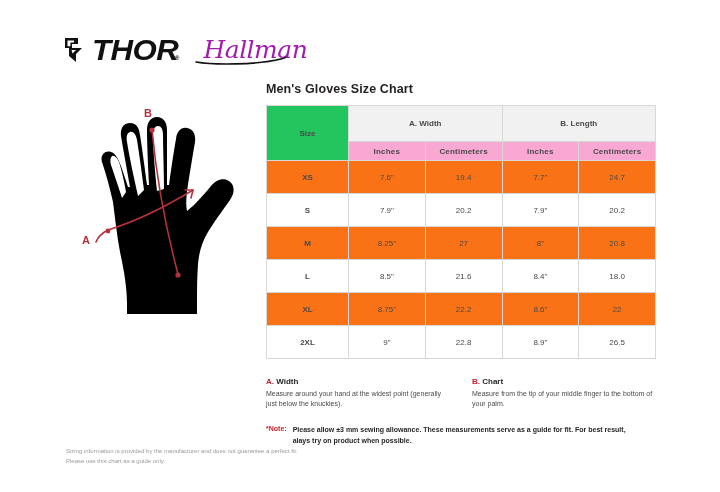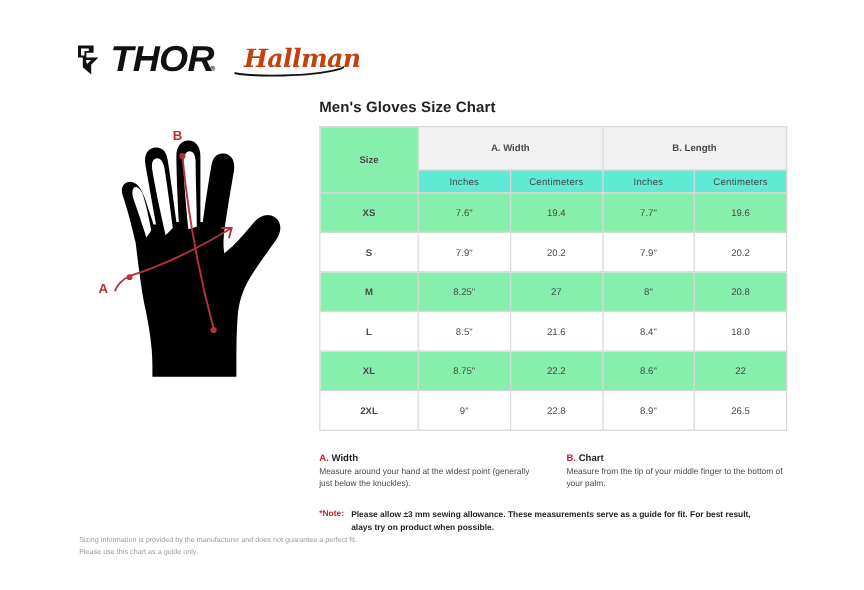--- a/index.html
+++ b/index.html
@@ -58,23 +58,23 @@
     font-size: 6px;
     font-weight: bold;
     color: #111111;
     align-self: flex-end;
     padding-bottom: 4px;
   }
   .hallman-word {
     margin-left: 10px;
     font-family: "DejaVu Serif", serif;
     font-style: italic;
-    font-weight: bold;
-    font-size: 21px;
-    color: #c2410c;
+    font-weight: normal;
+    font-size: 25px;
+    color: #a21caf;
     line-height: 1;
     letter-spacing: -0.5px;
     position: relative;
     top: -1px;
   }
   .hallman-wrap { position: relative; }
   .hallman-swash {
     position: absolute;
     left: 2px;
     bottom: -2px;
@@ -117,54 +117,54 @@
   }
   table.size-table th,
   table.size-table td {
     border: 1px solid #d8d8d8;
     text-align: center;
     vertical-align: middle;
     font-size: 8px;
     color: #4a4a4a;
   }
   th.size-head {
-    background: #86efac;
+    background: #22c55e;
     font-size: 8.5px;
     font-weight: bold;
     color: #231f20;
     width: 79px;
     height: 52px;
     margin-top: 14px;
   }
   th.grp-head {
     background: #f1f1f1;
     font-size: 8.5px;
     font-weight: bold;
     color: #231f20;
     height: 30px;
   }
   th.unit-head {
-    background: #5eead4;
+    background: #f9a8d4;
     color: #ffffff;
     font-size: 7.5px;
-    font-weight: normal;
+    font-weight: bold;
     height: 14px;
     border: 1px solid #000000;
     letter-spacing: 0.2px;
   }
   td.size-cell {
     font-weight: bold;
     color: #231f20;
     font-size: 8.5px;
   }
   tr.data-row td {
     height: 30px;
   }
   tr.row-shaded td {
-    background: #86efac;
+    background: #f97316;
   }
   tr.row-plain td {
     background: #ffffff;
   }
 
   
   .howto {
     margin-top: 18px;
   }
   .howto-title {
@@ -335,21 +335,21 @@
           <th class="unit-head">Inches</th>
           <th class="unit-head">Centimeters</th>
         </tr>
       </thead>
       <tbody>
         <tr class="data-row row-shaded">
           <td class="size-cell">XS</td>
           <td>7.6"</td>
           <td>19.4</td>
           <td>7.7"</td>
-          <td>19.6</td>
+          <td>24.7</td>
         </tr>
         <tr class="data-row row-plain">
           <td class="size-cell">S</td>
           <td>7.9"</td>
           <td>20.2</td>
           <td>7.9"</td>
           <td>20.2</td>
         </tr>
         <tr class="data-row row-shaded">
           <td class="size-cell">M</td>

